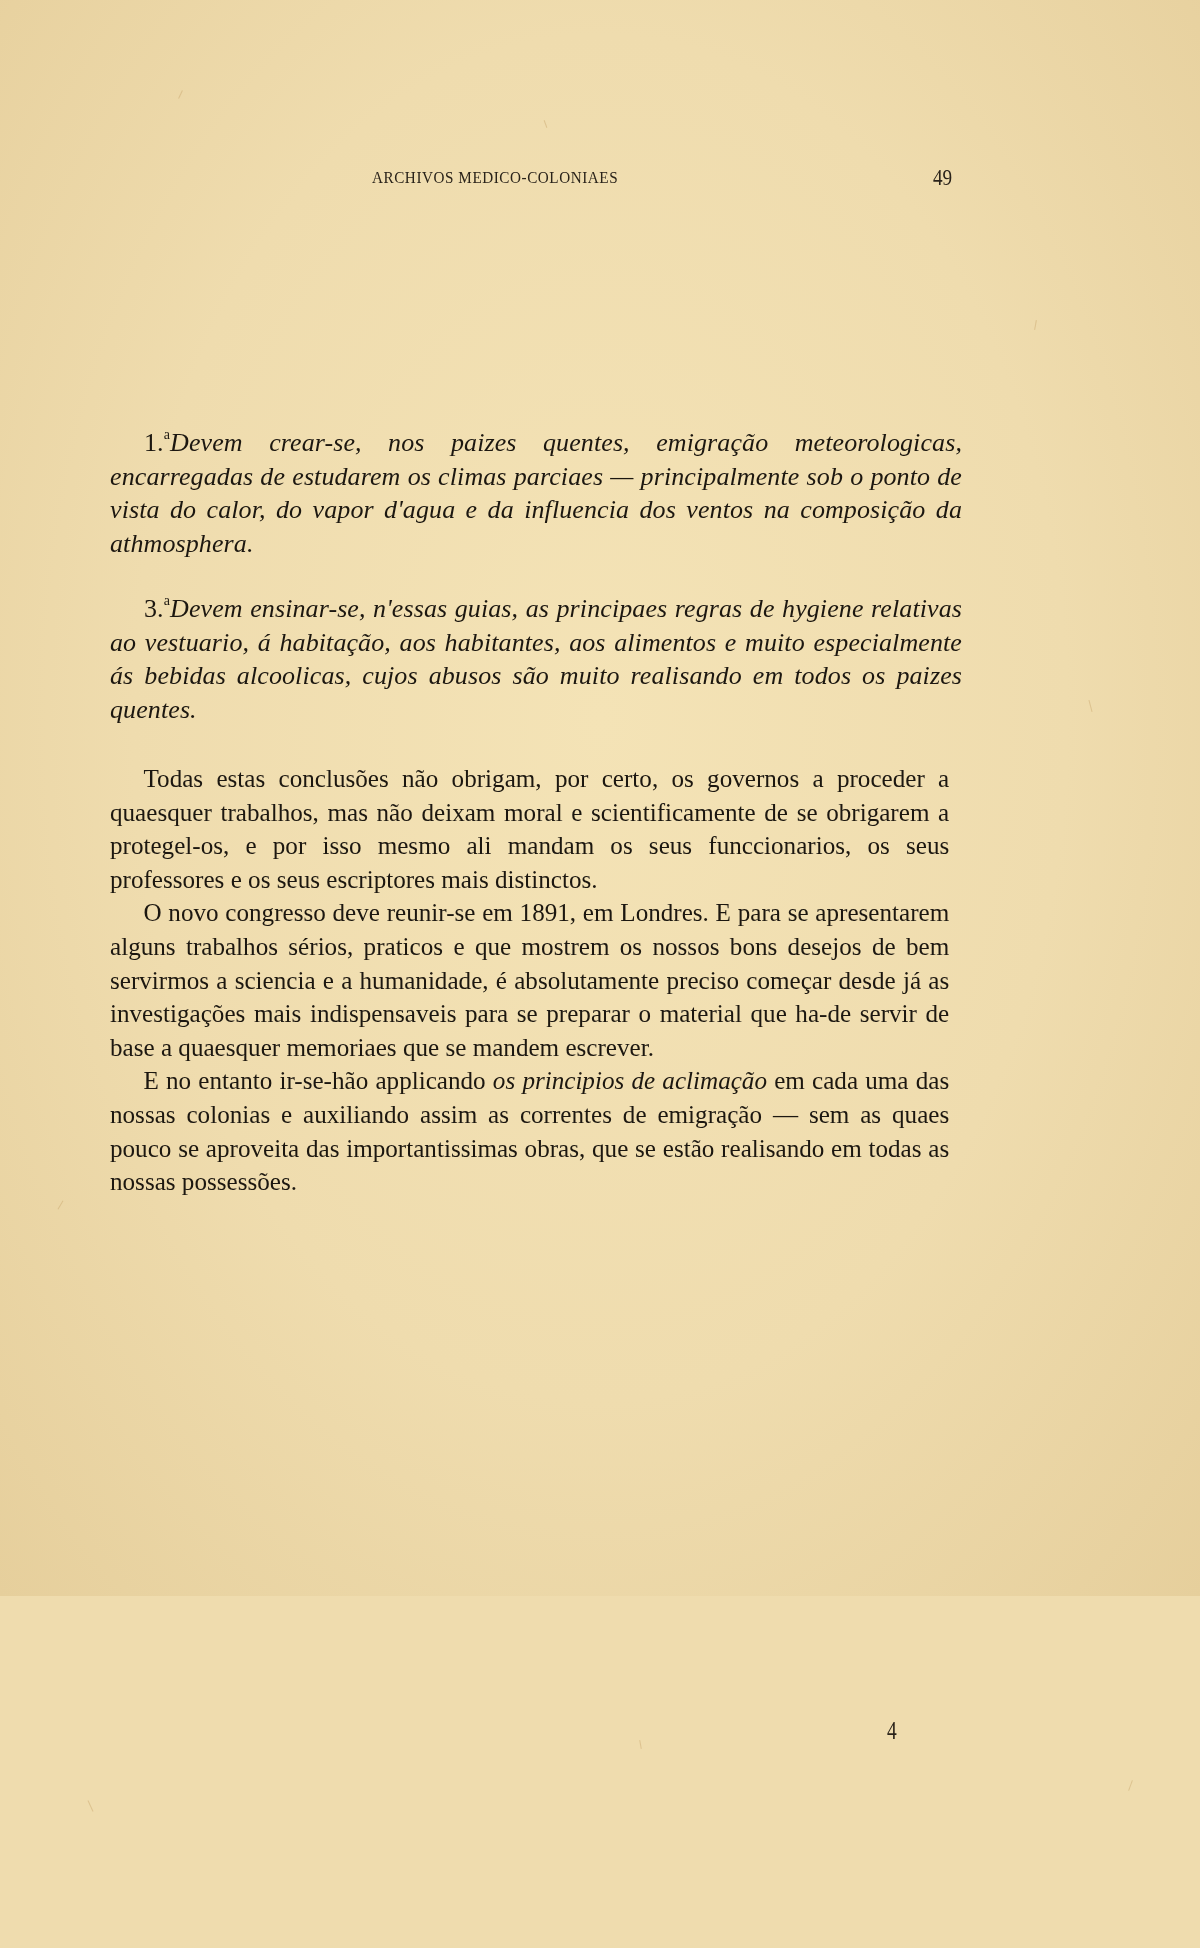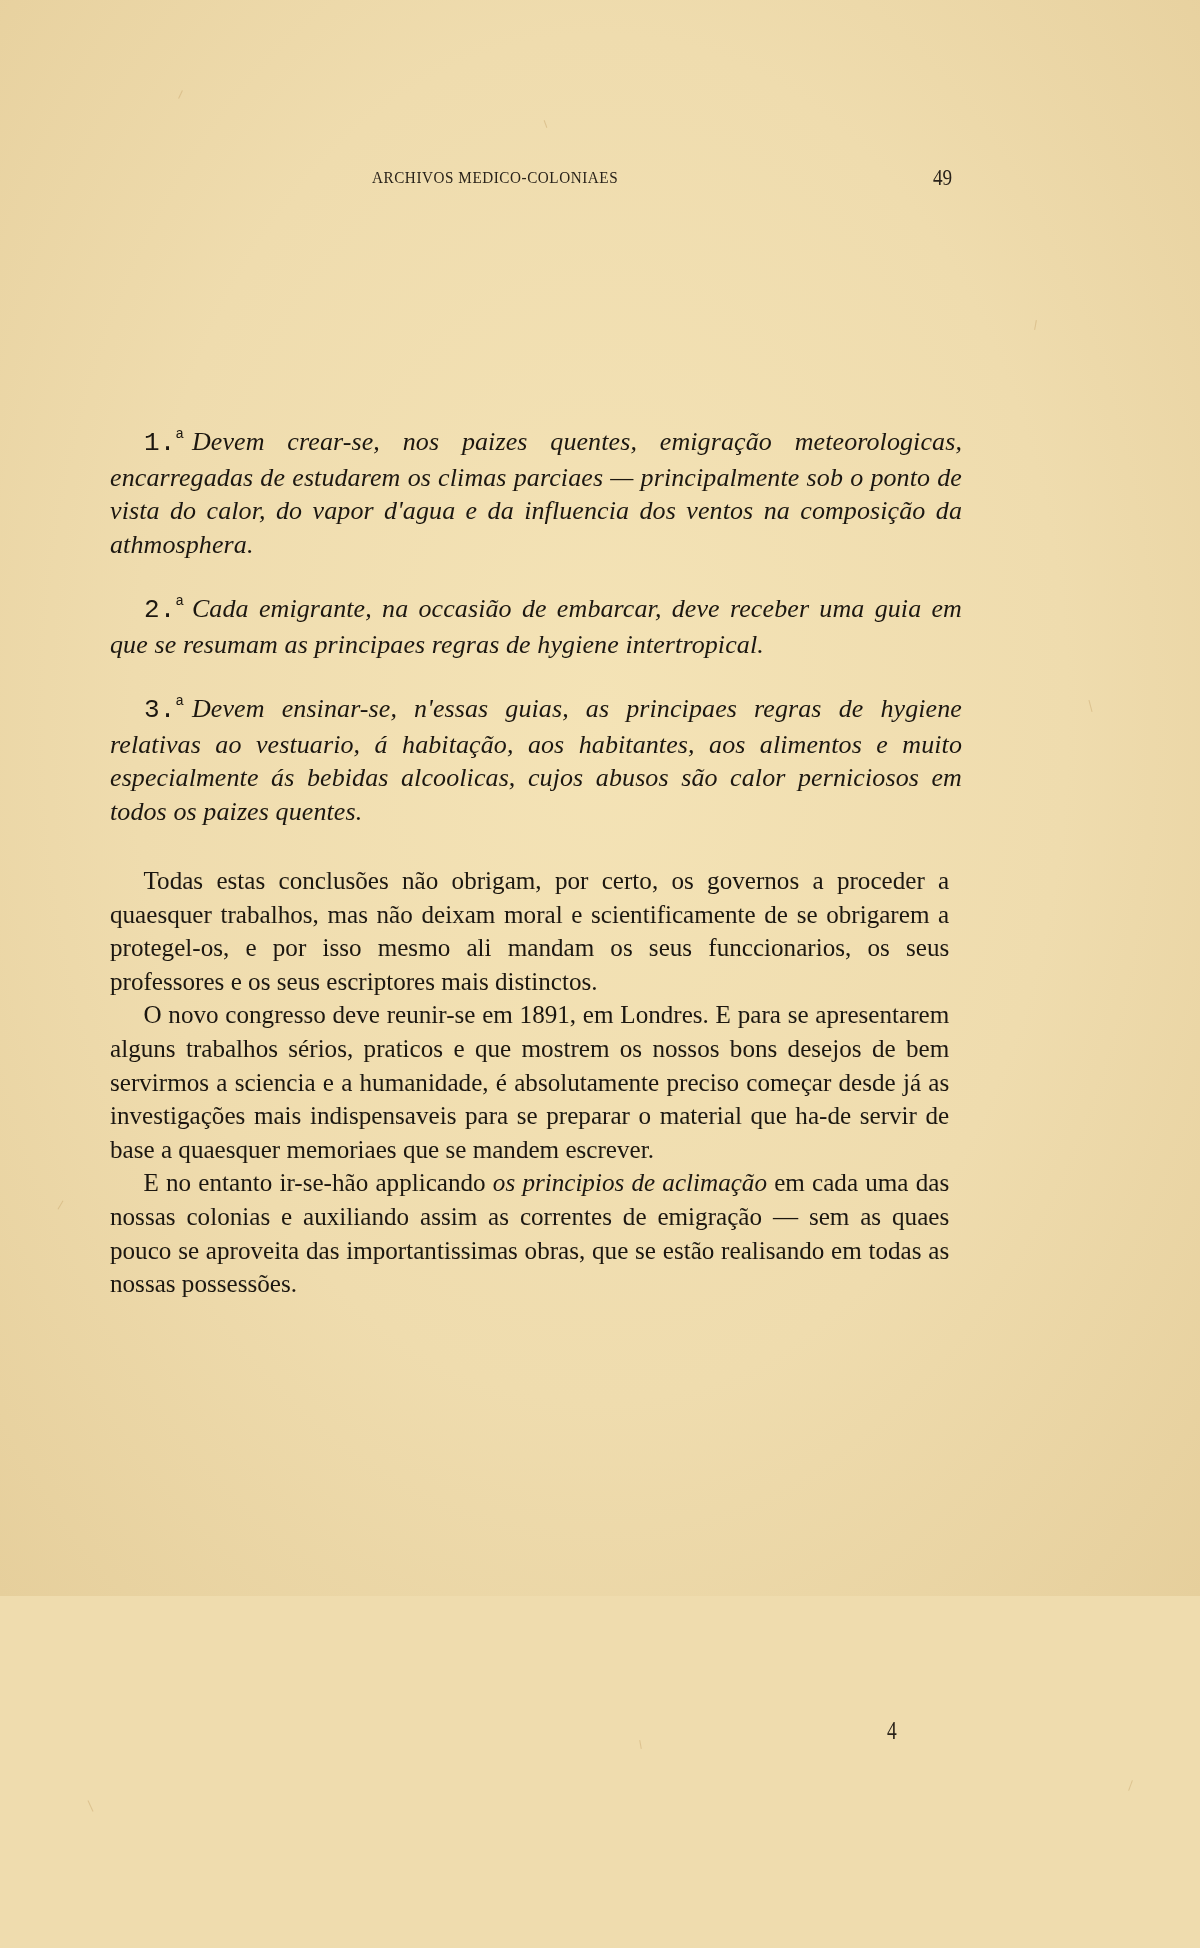--- a/index.html
+++ b/index.html
@@ -42,21 +42,21 @@
   .title-line.l3 { margin-left: -52px; }
 
   .body-col {
     position: absolute; left: 110px; top: 418px; width: 852px;
   }
   .conclusion {
     font-style: italic; font-size: 26px; line-height: 33.5px;
     text-align: justify; margin: 0 0 24px 0;
     text-indent: 34px; letter-spacing: 0.1px;
   }
-  .conclusion .num { font-style: normal; margin-right: 8px; font-family: Liberation Mono, monospace; }
+  .conclusion .num { font-style: normal; margin-right: 0; }
   .conclusion .num sup { font-size: 14px; vertical-align: 12px; }
   .para {
     font-size: 25.5px; line-height: 33.6px;
     text-align: justify; margin: 0; text-indent: 34px;
     transform: scaleX(0.985); transform-origin: left top;
   }
   .para.first { margin-top: 36px; }
   .para em { font-style: italic; }
   .signature {
     position: absolute; left: 887px; top: 1716px;
@@ -74,24 +74,21 @@
     <span class="running-title">ARCHIVOS MEDICO-COLONIAES</span>
     <span class="page-number">49</span>
   </div>
 
 
   <div class="body-col">
     <p class="conclusion">
       <span class="num"><span>1.</span><sup>a</sup></span><span>Devem crear-se, nos paizes quentes, emigração meteorologicas, encarregadas de estudarem os climas parciaes — principalmente sob o ponto de vista do calor, do vapor d'agua e da influencia dos ventos na composição da athmosphera.</span>
     </p>
     <p class="conclusion">
-      <span class="num"><span>2.</span><sup>a</sup></span><span>Cada emigrante, na occasião de embarcar, deve receber uma guia em que se resumam as principaes regras de hygiene intertropical.</span>
-    </p>
-    <p class="conclusion">
-      <span class="num"><span>3.</span><sup>a</sup></span><span>Devem ensinar-se, n'essas guias, as principaes regras de hygiene relativas ao vestuario, á habitação, aos habitantes, aos alimentos e muito especialmente ás bebidas alcoolicas, cujos abusos são calor perniciosos em todos os paizes quentes.</span>
+      <span class="num"><span>3.</span><sup>a</sup></span><span>Devem ensinar-se, n'essas guias, as principaes regras de hygiene relativas ao vestuario, á habitação, aos habitantes, aos alimentos e muito especialmente ás bebidas alcoolicas, cujos abusos são muito realisando em todos os paizes quentes.</span>
     </p>
 
     <p class="para first">Todas estas conclusões não obrigam, por certo, os governos a proceder a quaesquer trabalhos, mas não deixam moral e scientificamente de se obrigarem a protegel-os, e por isso mesmo ali mandam os seus funccionarios, os seus professores e os seus escriptores mais distinctos.</p>
     <p class="para">O novo congresso deve reunir-se em 1891, em Londres. E para se apresentarem alguns trabalhos sérios, praticos e que mostrem os nossos bons desejos de bem servirmos a sciencia e a humanidade, é absolutamente preciso começar desde já as investigações mais indispensaveis para se preparar o material que ha-de servir de base a quaesquer memoriaes que se mandem escrever.</p>
     <p class="para"><span>E no entanto ir-se-hão applicando </span><em>os principios de aclimação</em><span> em cada uma das nossas colonias e auxiliando assim as correntes de emigração — sem as quaes pouco se aproveita das importantissimas obras, que se estão realisando em todas as nossas possessões.</span></p>
   </div>
 
   <div class="signature">4</div>
 
   <div class="speck" style="left:180px;top:90px;width:1px;height:9px;transform:rotate(25deg)"></div>

